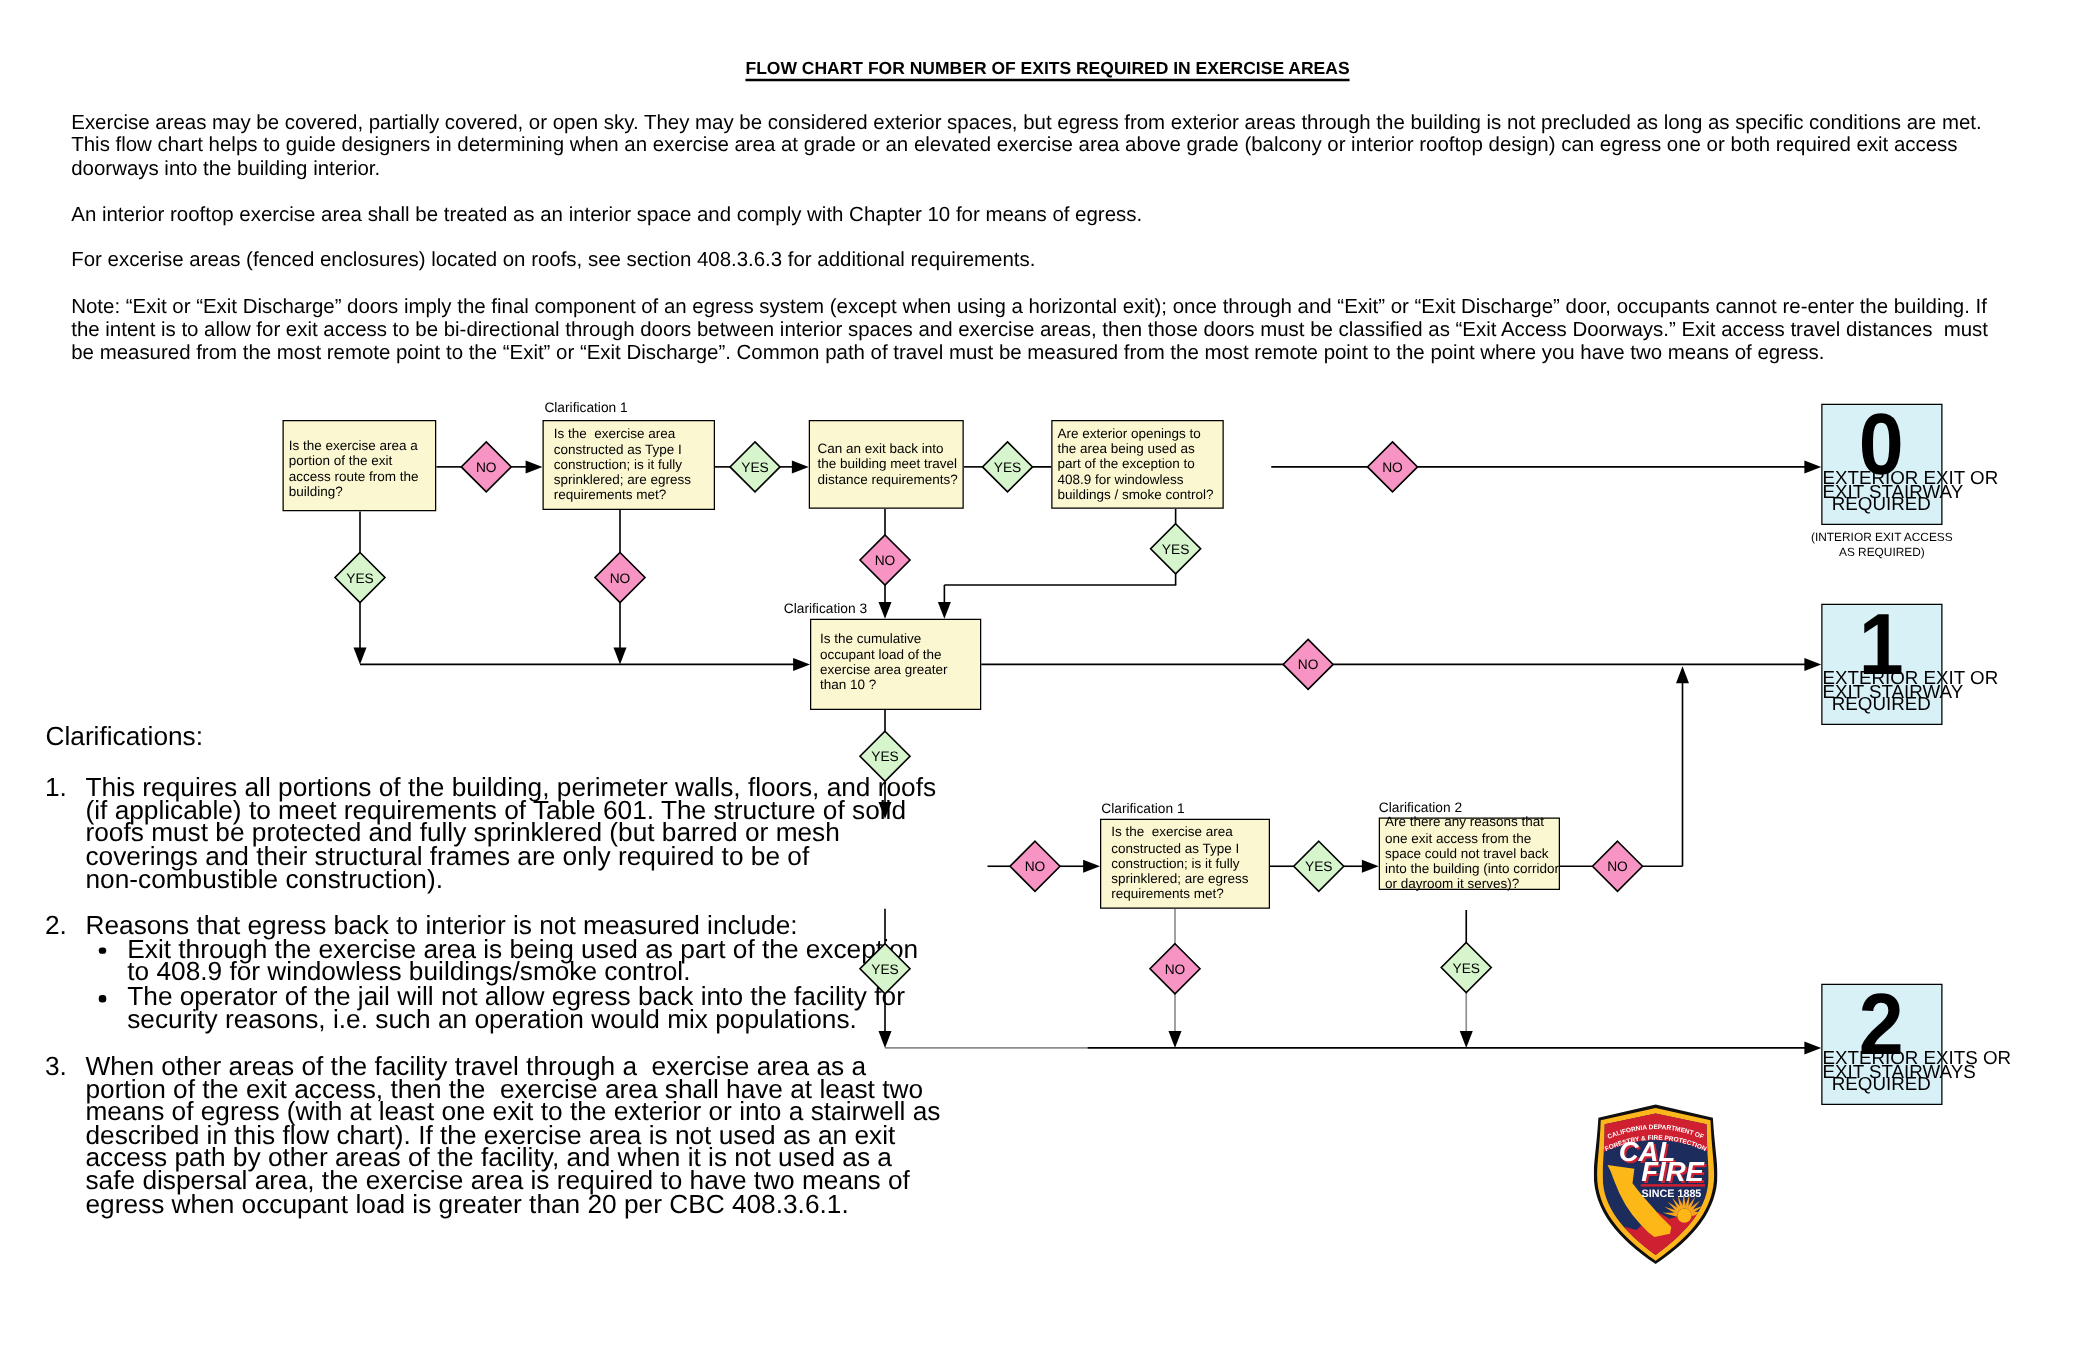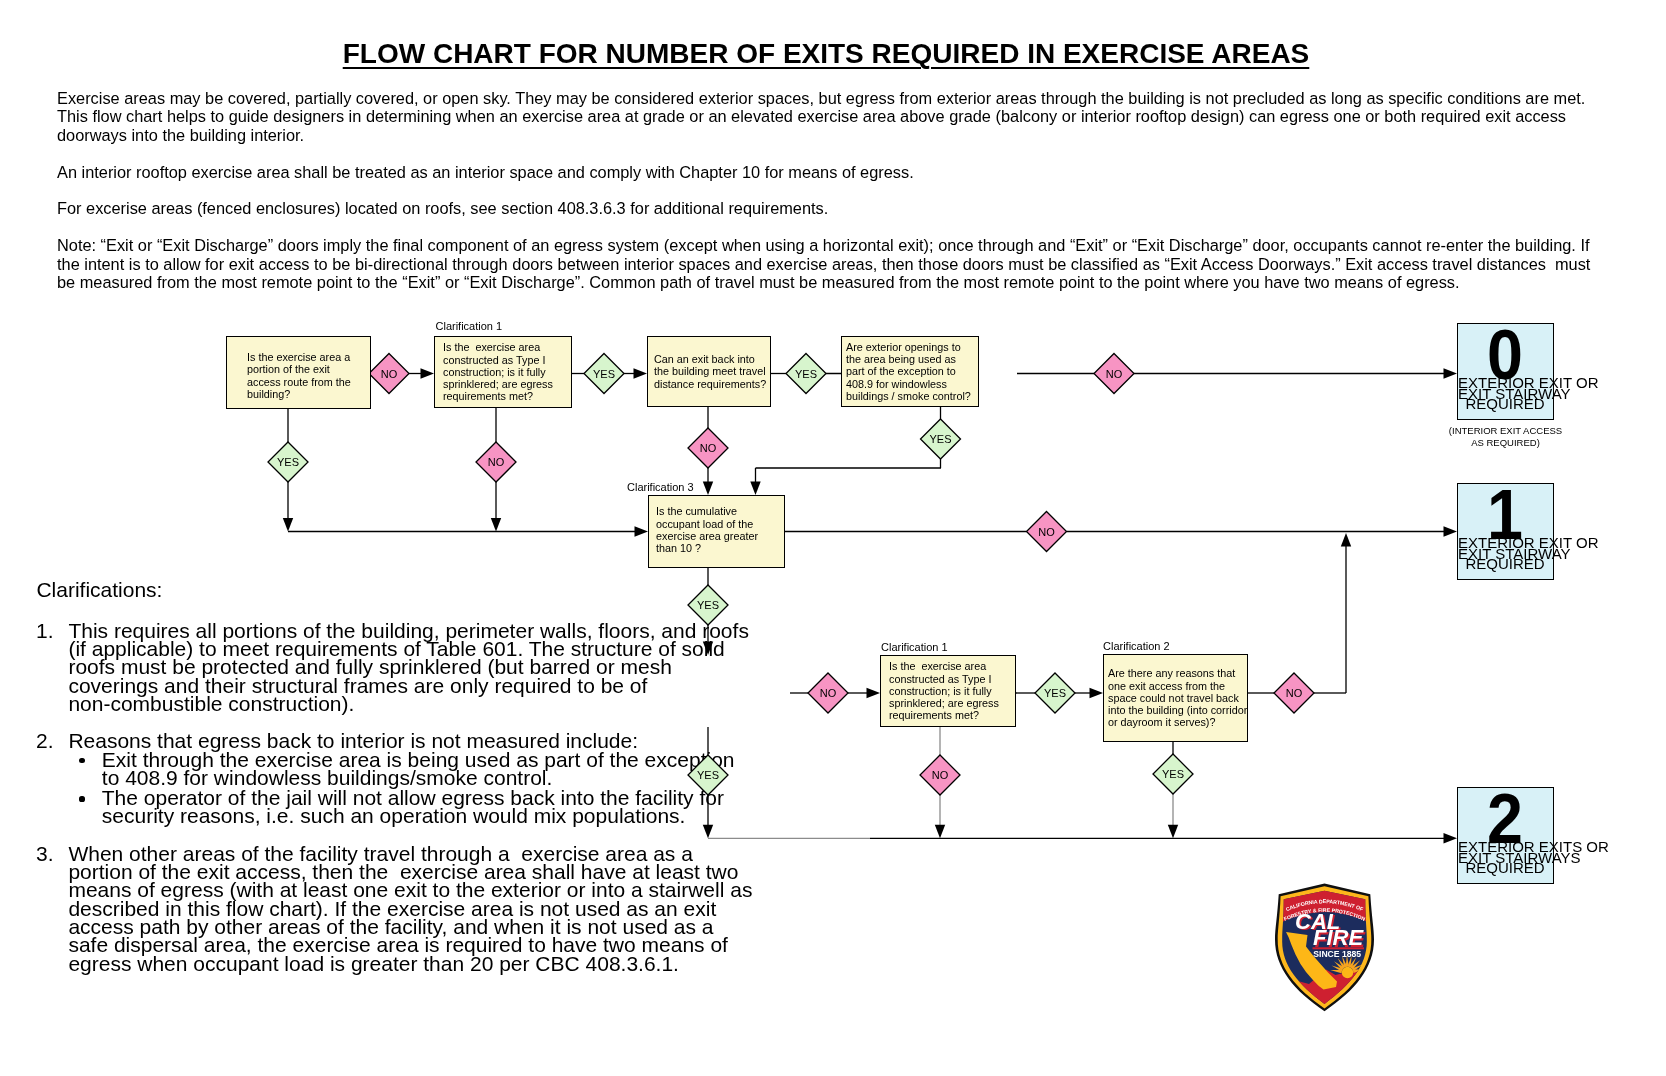--- a/index.html
+++ b/index.html
@@ -5,21 +5,21 @@
 * { margin:0; padding:0; box-sizing:border-box; }
 html,body { width:1666px; height:1076px; background:#fff; font-family:"Liberation Sans",sans-serif; color:#000; overflow:hidden; }
 #page { position:relative; width:1666px; height:1076px; }
 .fb { position:absolute; background:#fbf7d0; border:1.5px solid #000; font-size:10.8px; line-height:12.3px;
       display:flex; flex-direction:column; justify-content:center; white-space:nowrap; }
 .ob { position:absolute; width:97px; height:97px; background:#d8f1f7; border:1.5px solid #000; }
 .obd { position:absolute; left:0; top:6.5px; width:94px; text-align:center; font-weight:bold; font-size:69.5px; line-height:48px; transform:scaleX(0.93); transform-origin:center; }
 .obt { position:absolute; left:0; top:54px; width:94px; text-align:center; font-size:15px; line-height:10.6px; white-space:nowrap; }
 .bt { position:absolute; font-size:21px; line-height:18.35px; white-space:nowrap; }
 .dot { position:absolute; width:5.2px; height:5.2px; border-radius:50%; background:#000; }
-#title { position:absolute; left:0; top:42.3px; width:1652px; text-align:center; font-weight:bold; font-size:28px; line-height:24px; }
+#title { position:absolute; left:12px; top:42.3px; width:1652px; text-align:center; font-weight:bold; font-size:14px; line-height:24px; }
 #title span { text-decoration:underline; text-decoration-thickness:1.8px; text-underline-offset:4px; }
 #paras { position:absolute; left:57px; top:88.9px; font-size:16.35px; line-height:18.4px; white-space:nowrap; }
 </style>
 </head>
 <body>
 <div id="page">
 <div id="title"><span>FLOW CHART FOR NUMBER OF EXITS REQUIRED IN EXERCISE AREAS</span></div>
 <div id="paras">Exercise areas may be covered, partially covered, or open sky. They may be considered exterior spaces, but egress from exterior areas through the building is not precluded as long as specific conditions are met.<br>This flow chart helps to guide designers in determining when an exercise area at grade or an elevated exercise area above grade (balcony or interior rooftop design) can egress one or both required exit access<br>doorways into the building interior.<br><br>An interior rooftop exercise area shall be treated as an interior space and comply with Chapter 10 for means of egress.<br><br>For excerise areas (fenced enclosures) located on roofs, see section 408.3.6.3 for additional requirements.<br><br>Note: “Exit or “Exit Discharge” doors imply the final component of an egress system (except when using a horizontal exit); once through and “Exit” or “Exit Discharge” door, occupants cannot re-enter the building. If<br>the intent is to allow for exit access to be bi-directional through doors between interior spaces and exercise areas, then those doors must be classified as “Exit Access Doorways.” Exit access travel distances&nbsp; must<br>be measured from the most remote point to the “Exit” or “Exit Discharge”. Common path of travel must be measured from the most remote point to the point where you have two means of egress.</div>
 
 <div class="bt" style="left:36.4px;top:581.3px">Clarifications:</div>
@@ -121,27 +121,27 @@
 <text x="708" y="779" text-anchor="middle" font-family="Liberation Sans, sans-serif" font-size="11px" fill="#000">YES</text>
 <polygon points="940,755 960,775 940,795 920,775" fill="#f794c3" stroke="#000" stroke-width="1.3"></polygon>
 <text x="940" y="779" text-anchor="middle" font-family="Liberation Sans, sans-serif" font-size="11px" fill="#000">NO</text>
 <polygon points="1173,754 1193,774 1173,794 1153,774" fill="#d7f5cd" stroke="#000" stroke-width="1.3"></polygon>
 <text x="1173" y="778" text-anchor="middle" font-family="Liberation Sans, sans-serif" font-size="11px" fill="#000">YES</text>
 <text x="435.5" y="329.5" font-family="Liberation Sans, sans-serif" font-size="11px" fill="#000">Clarification 1</text>
 <text x="627" y="490.5" font-family="Liberation Sans, sans-serif" font-size="11px" fill="#000">Clarification 3</text>
 <text x="881" y="650.5" font-family="Liberation Sans, sans-serif" font-size="11px" fill="#000">Clarification 1</text>
 <text x="1103" y="649.5" font-family="Liberation Sans, sans-serif" font-size="11px" fill="#000">Clarification 2</text>
 </svg>
-<div class="fb" style="left:226px;top:336px;width:145px;height:73px;padding-left:20px;padding-top:6px">Is the exercise area a<br>portion of the exit<br>access route from the<br>building?</div>
+<div class="fb" style="left:226px;top:336px;width:123px;height:73px;padding-left:4px;padding-top:6px">Is the exercise area a<br>portion of the exit<br>access route from the<br>building?</div>
 <div class="fb" style="left:434px;top:336px;width:138px;height:72px;padding-left:8px">Is the&nbsp; exercise area<br>constructed as Type I<br>construction; is it fully<br>sprinklered; are egress<br>requirements met?</div>
 <div class="fb" style="left:647px;top:336px;width:124px;height:71px;padding-left:6px">Can an exit back into<br>the building meet travel<br>distance requirements?</div>
 <div class="fb" style="left:841px;top:336px;width:138px;height:71px;padding-left:4px">Are exterior openings to<br>the area being used as<br>part of the exception to<br>408.9 for windowless<br>buildings / smoke control?</div>
 <div class="fb" style="left:648px;top:495px;width:137px;height:73px;padding-left:7px;padding-bottom:3px">Is the cumulative<br>occupant load of the<br>exercise area greater<br>than 10 ?</div>
 <div class="fb" style="left:880px;top:655px;width:136px;height:72px;padding-left:8px">Is the&nbsp; exercise area<br>constructed as Type I<br>construction; is it fully<br>sprinklered; are egress<br>requirements met?</div>
-<div class="fb" style="left:1103px;top:654px;width:145px;height:88px;padding-left:4px">Are there any reasons that<br>one exit access from the<br>space could not travel back<br>into the building (into corridor<br>or dayroom it serves)?</div>
+<div class="fb" style="left:1103px;top:654px;width:145px;height:58px;padding-left:4px">Are there any reasons that<br>one exit access from the<br>space could not travel back<br>into the building (into corridor<br>or dayroom it serves)?</div>
 <div class="ob" style="left:1457px;top:323px">
       <div class="obd">0</div>
       <div class="obt">EXTERIOR EXIT OR<br>EXIT STAIRWAY<br>REQUIRED</div>
     </div>
 <div class="ob" style="left:1457px;top:483px">
       <div class="obd">1</div>
       <div class="obt">EXTERIOR EXIT OR<br>EXIT STAIRWAY<br>REQUIRED</div>
     </div>
 <div class="ob" style="left:1457px;top:787px">
       <div class="obd">2</div>

